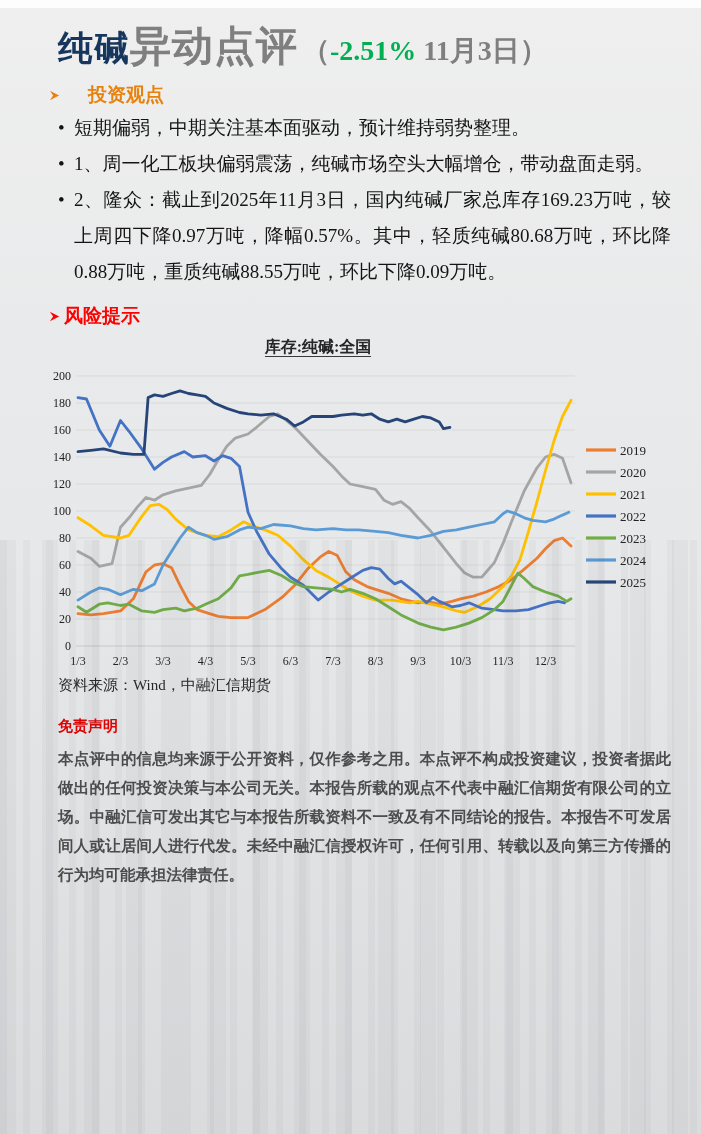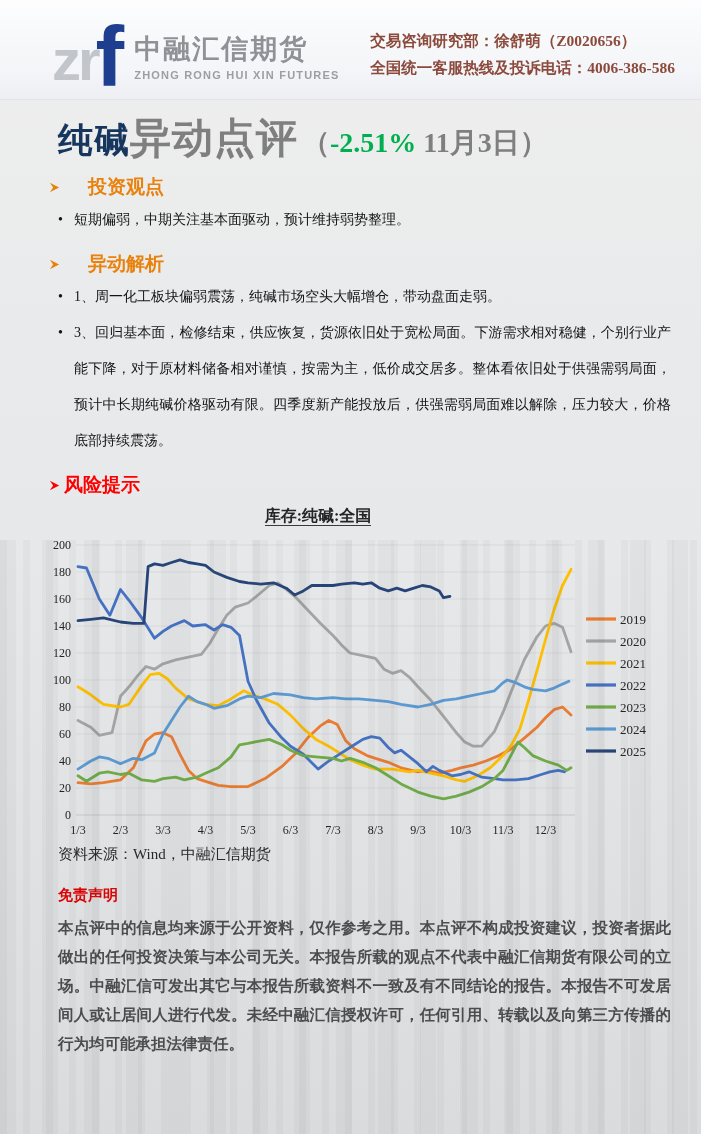--- a/index.html
+++ b/index.html
@@ -42,21 +42,21 @@
   .title-main{font-size:35px;font-weight:bold;color:#17365d;letter-spacing:1px;}
   .title-rest{font-size:41px;font-weight:bold;color:#7f7f7f;letter-spacing:1px;}
   .title-paren{font-size:28px;font-weight:bold;color:#7f7f7f;}
   .title-change{font-size:28px;font-weight:bold;color:#00b050;}
   .content{padding:0 30px 0 58px;}
   .sec-head{display:flex;align-items:center;margin:13px 0 2px -10px;
     font-size:19px;font-weight:bold;}
   .sec-head.orange{color:#e8820c;gap:24px;}
   .sec-head.red{color:#fe0000;}
   .arrow-icon{width:13px;height:13px;margin-right:3px;flex:0 0 auto;}
-  .bullet{position:relative;padding-left:16px;font-size:14px;line-height:36px;
+  .bullet{position:relative;padding-left:16px;font-size:19px;line-height:36px;
     color:#141414;text-align:justify;}
   .bullet::before{content:"\2022";position:absolute;left:0;top:0;color:#141414;}
   .chart-wrap{margin-top:8px;}
   .chart-title{width:540px;text-align:center;font-size:16px;font-weight:bold;color:#262626;margin:6px 0 2px 48px;}
   .chart-title span{border-bottom:1.5px solid #3a3a3a;padding-bottom:1px;}
   .chart-svg{display:block;margin-left:48px;}
   .chart-svg text{font-family:"Liberation Serif","DejaVu Serif",serif;fill:#222;font-size:12px;}
   .chart-svg text.legend-t{font-size:13px;}
   .source{margin:2px 0 0 58px;font-size:15px;color:#262626;}
   .disclaimer{margin:22px 30px 0 58px;}
@@ -65,58 +65,38 @@
   .disc-text{margin-top:8px;font-size:15.5px;font-weight:bold;color:#4c4c4c;
     line-height:29px;text-align:justify;}
 </style>
 </head>
 <body>
 
 <div class="page">
   <div class="watermark"></div>
   <div class="topbar"></div>
 
-  <div class="header">
-    <div class="logo">
-      <span class="logo-zr">zr</span>
-      <span class="logo-f">f</span>
-      <span class="logo-names">
-        <span class="logo-cn">中融汇信期货</span>
-        <span class="logo-en">ZHONG RONG HUI XIN FUTURES</span>
-      </span>
-    </div>
-    <div class="contact">
-      <div>交易咨询研究部：徐舒萌（Z0020656）</div>
-      <div>全国统一客服热线及投诉电话：4006-386-586</div>
-    </div>
-  </div>
 
   <div class="title-block">
     <span class="title-main">纯碱</span><span class="title-rest">异动点评</span>
     <span class="title-paren">（</span><span class="title-change">-2.51%</span><span class="title-paren"> 11月3日</span><span class="title-paren">）</span>
   </div>
 
   <div class="content">
 
     <div class="sec-head orange">
       <svg class="arrow-icon" viewBox="0 0 14 14">
           <path d="M2 2 L12 7 L2 12 L5.5 7 Z" fill="#e8820c"></path>
         </svg>
       <span>投资观点</span>
     </div>
     <div class="bullet">短期偏弱，中期关注基本面驱动，预计维持弱势整理。</div>
 
-    <div class="sec-head orange">
-      <svg class="arrow-icon" viewBox="0 0 14 14">
-          <path d="M2 2 L12 7 L2 12 L5.5 7 Z" fill="#e8820c"></path>
-        </svg>
-      <span>异动解析</span>
-    </div>
     <div class="bullet">1、周一化工板块偏弱震荡，纯碱市场空头大幅增仓，带动盘面走弱。</div>
-    <div class="bullet">3、回归基本面，检修结束，供应恢复，货源依旧处于宽松局面。下游需求相对稳健，个别行业产能下降，对于原材料储备相对谨慎，按需为主，低价成交居多。整体看依旧处于供强需弱局面，预计中长期纯碱价格驱动有限。四季度新产能投放后，供强需弱局面难以解除，压力较大，价格底部持续震荡。</div>
+    <div class="bullet">2、隆众：截止到2025年11月3日，国内纯碱厂家总库存169.23万吨，较上周四下降0.97万吨，降幅0.57%。其中，轻质纯碱80.68万吨，环比降0.88万吨，重质纯碱88.55万吨，环比下降0.09万吨。</div>
 
     <div class="sec-head red">
       <svg class="arrow-icon" viewBox="0 0 14 14">
           <path d="M2 2 L12 7 L2 12 L5.5 7 Z" fill="#fe0000"></path>
         </svg>
       <span>风险提示</span>
     </div>
   </div>
 
   <div class="chart-wrap">

